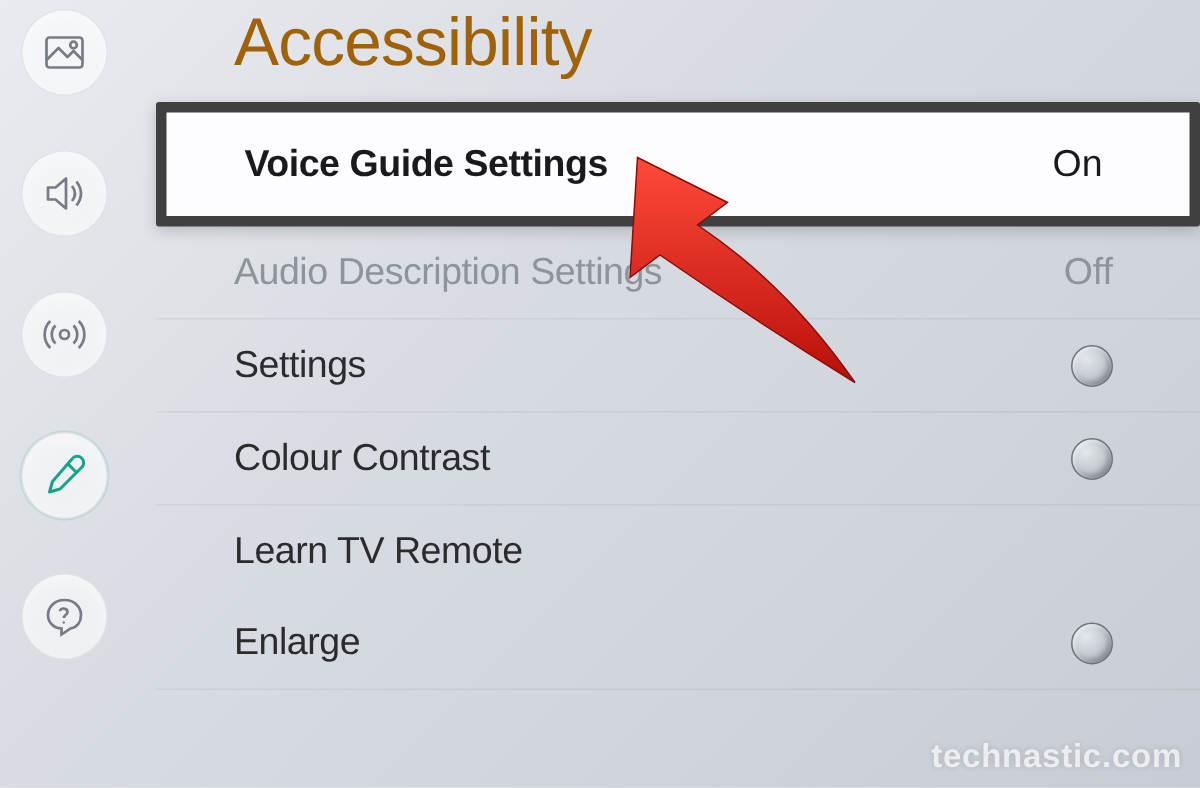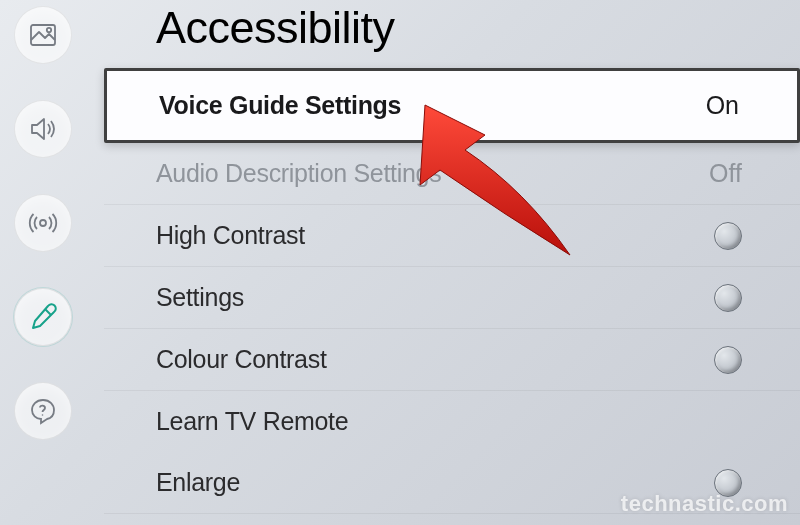--- a/index.html
+++ b/index.html
@@ -42,21 +42,21 @@
   
   .content {
     position: absolute;
     left: 104px; right: 0; top: 0; bottom: 0;
     padding-left: 0;
   }
 
   .page-title {
     font-size: 45px;
     font-weight: 300;
-    color: #000000;
+    color: #a16207;
     letter-spacing: -0.5px;
     margin: 0 16px 14px 52px;
     padding-top: 2px;
   }
 
   .rows { display: flex; flex-direction: column; }
 
   .row {
     display: flex;
     align-items: center;
@@ -75,21 +75,21 @@
   .row .value {
     font-size: 25px;
     color: #2b2b2d;
     font-weight: 400;
   }
   .row.disabled .label,
   .row.disabled .value { color: #8f949b; }
 
   .row.selected {
     background: #fdfdff;
-    border: 3px solid #404040;
+    border: 7px solid #404040;
     box-shadow: 0 3px 10px rgba(0,0,0,0.18);
     border-radius: 2px;
     padding-top: 20px;
     padding-bottom: 20px;
   }
   .row.selected .label { font-weight: 700; color:#1a1a1c; }
   .row.selected .value { color:#1a1a1c;margin-left:18px; }
 
   .radio-off {
     width: 28px; height: 28px;
@@ -189,24 +189,20 @@
     <div class="row selected">
       <span class="label">Voice Guide Settings</span>
       <span class="value">On</span>
     </div>
 
     <div class="row disabled">
       <span class="label">Audio Description Settings</span>
       <span class="value">Off</span>
     </div>
 
-    <div class="row">
-      <span class="label">High Contrast</span>
-      <span class="radio-off"></span>
-    </div>
 
     <div class="row">
       <span class="label">Settings</span>
       <span class="radio-off"></span>
     </div>
 
     <div class="row">
       <span class="label">Colour Contrast</span>
       <span class="radio-off"></span>
     </div>

